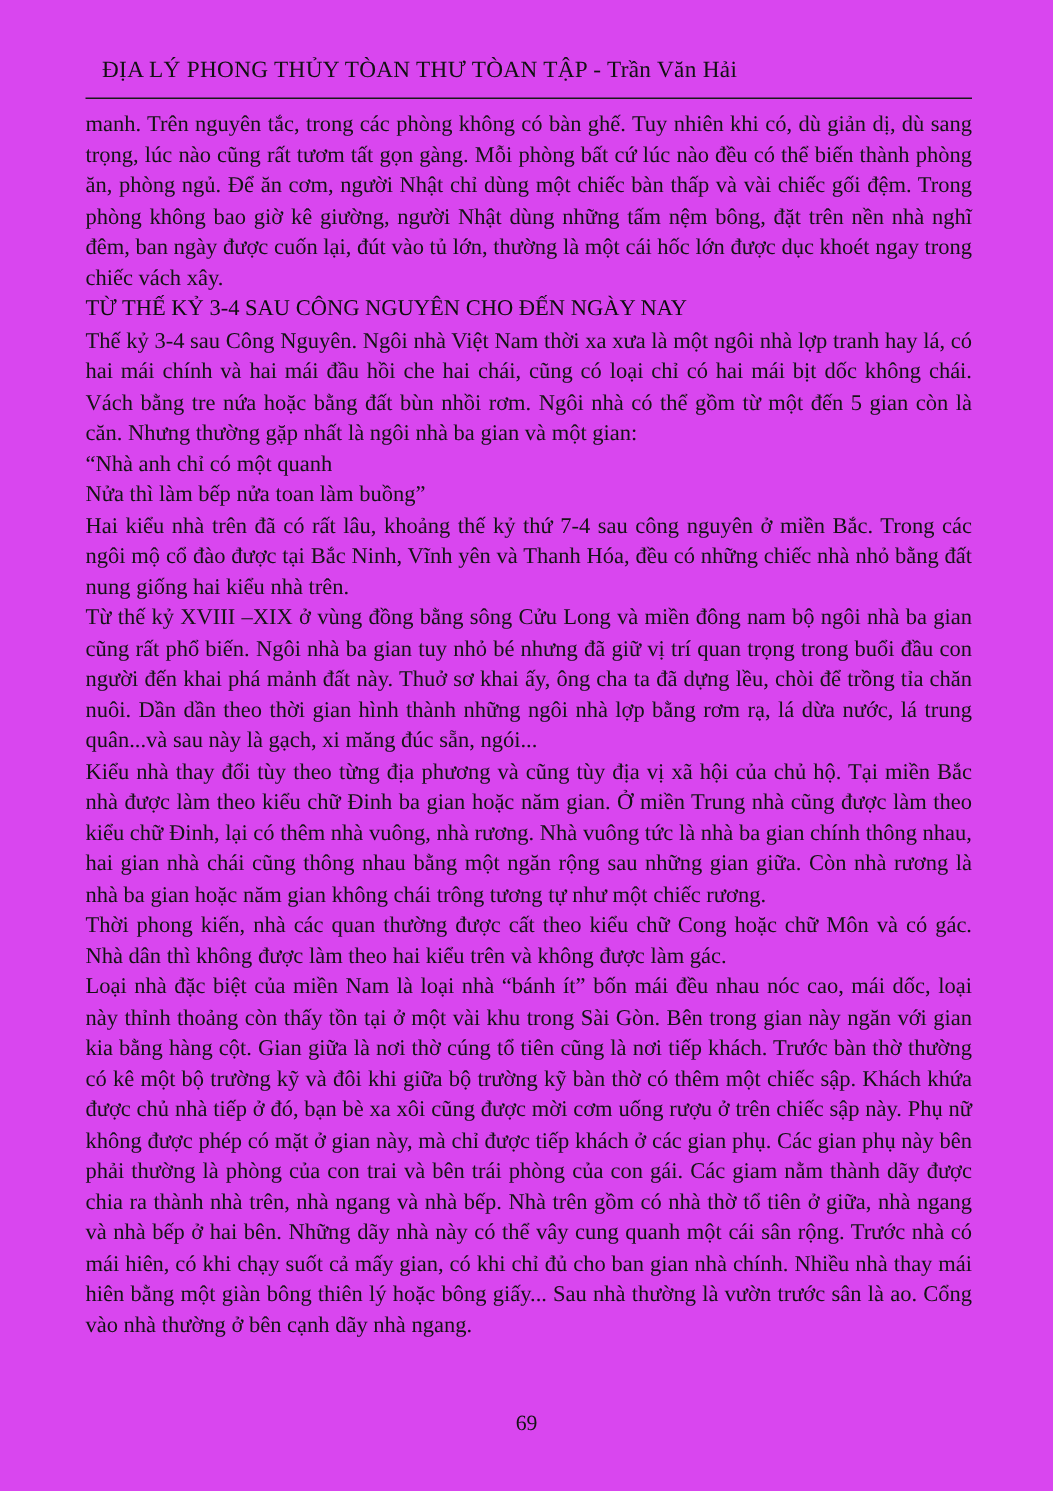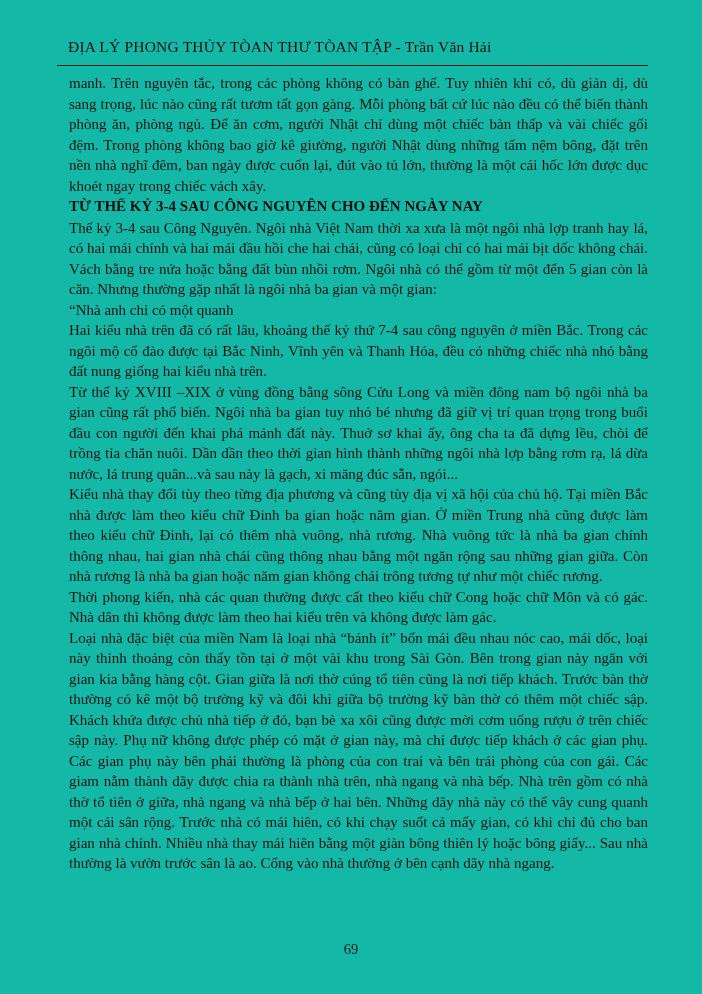--- a/index.html
+++ b/index.html
@@ -8,54 +8,53 @@
     background: #ffffff;
     color: #111111;
     font-family: "Liberation Serif", "DejaVu Serif", serif;
     position: relative;
   }
   .page {
     width: 702px;
     height: 994px;
     padding: 38px 54px 16px 57px;
     position: relative;
-    background: #14b8a6;
+    background: #d946ef;
   }
   .running-header {
     font-size: 15.5px;
     letter-spacing: 0.2px;
     color: #111111;
     padding-left: 11px;
     margin-bottom: 9px;
     white-space: nowrap;
   }
   .header-rule {
     border: none;
     border-top: 1.4px solid #1a1a1a;
     margin: 0 0 7px 0;
   }
   .body-text {
     font-size: 15px;
     line-height: 20.5px;
     text-align: justify;
     color: #141414;
-    margin-left: 12px;
   }
   .body-text p { margin: 0; }
   h1.section-title {
     font-size: 17.5px;
     font-weight: bold;
     text-align: center;
     margin: 7px 0 1px 0;
     color: #0e0e0e;
     letter-spacing: 0.2px;
   }
   h2.section-subtitle {
     font-size: 15px;
-    font-weight: bold;
+    font-weight: normal;
     text-align: left;
     margin: 0 0 1px 0;
     color: #0e0e0e;
   }
   .quote-line {
     text-align: left;
   }
   .page-footer {
     position: absolute;
     bottom: 36px;
@@ -79,20 +78,21 @@
 
     <p>manh. Trên nguyên tắc, trong các phòng không có bàn ghế. Tuy nhiên khi có, dù giản dị, dù sang trọng, lúc nào cũng rất tươm tất gọn gàng. Mỗi phòng bất cứ lúc nào đều có thể biến thành phòng ăn, phòng ngủ. Để ăn cơm, người Nhật chỉ dùng một chiếc bàn thấp và vài chiếc gối đệm. Trong phòng không bao giờ kê giường, người Nhật dùng những tấm nệm bông, đặt trên nền nhà nghĩ đêm, ban ngày được cuốn lại, đút vào tủ lớn, thường là một cái hốc lớn được dục khoét ngay trong chiếc vách xây.</p>
 
 
     <h2 class="section-subtitle">TỪ THẾ KỶ 3-4 SAU CÔNG NGUYÊN CHO ĐẾN NGÀY NAY</h2>
 
     <p>Thế kỷ 3-4 sau Công Nguyên. Ngôi nhà Việt Nam thời xa xưa là một ngôi nhà lợp tranh hay lá, có hai mái chính và hai mái đầu hồi che hai chái, cũng có loại chỉ có hai mái bịt dốc không chái. Vách bằng tre nứa hoặc bằng đất bùn nhồi rơm. Ngôi nhà có thể gồm từ một đến 5 gian còn là căn. Nhưng thường gặp nhất là ngôi nhà ba gian và một gian:</p>
 
     <p class="quote-line">“Nhà anh chỉ có một quanh</p>
 
+    <p class="quote-line">Nửa thì làm bếp nửa toan làm buồng”</p>
 
     <p>Hai kiểu nhà trên đã có rất lâu, khoảng thế kỷ thứ 7-4 sau công nguyên ở miền Bắc. Trong các ngôi mộ cổ đào được tại Bắc Ninh, Vĩnh yên và Thanh Hóa, đều có những chiếc nhà nhỏ bằng đất nung giống hai kiểu nhà trên.</p>
 
     <p>Từ thế kỷ XVIII –XIX ở vùng đồng bằng sông Cửu Long và miền đông nam bộ ngôi nhà ba gian cũng rất phổ biến. Ngôi nhà ba gian tuy nhỏ bé nhưng đã giữ vị trí quan trọng trong buổi đầu con người đến khai phá mảnh đất này. Thuở sơ khai ấy, ông cha ta đã dựng lều, chòi để trồng tỉa chăn nuôi. Dần dần theo thời gian hình thành những ngôi nhà lợp bằng rơm rạ, lá dừa nước, lá trung quân...và sau này là gạch, xi măng đúc sẵn, ngói...</p>
 
     <p>Kiểu nhà thay đổi tùy theo từng địa phương và cũng tùy địa vị xã hội của chủ hộ. Tại miền Bắc nhà được làm theo kiểu chữ  Đinh ba gian hoặc năm gian. Ở miền Trung nhà cũng được làm theo kiểu chữ Đinh, lại có thêm nhà vuông, nhà rương. Nhà vuông tức là nhà ba gian chính thông nhau, hai gian nhà chái cũng thông nhau bằng một ngăn rộng sau những gian giữa. Còn nhà rương là nhà ba gian hoặc năm gian không chái trông tương tự như một chiếc rương.</p>
 
     <p>Thời phong kiến, nhà các quan thường được cất theo kiểu chữ Cong hoặc chữ Môn và có gác. Nhà dân thì không được làm theo hai kiểu trên và không được làm gác.</p>
 
     <p>Loại nhà đặc biệt của miền Nam là loại nhà “bánh ít” bốn mái đều nhau nóc cao, mái dốc, loại này thỉnh thoảng còn thấy tồn tại ở một vài khu trong Sài Gòn. Bên trong gian này ngăn với gian kia bằng hàng cột. Gian giữa là nơi thờ cúng tổ tiên cũng là nơi tiếp khách. Trước bàn thờ thường có kê một bộ trường kỹ và đôi khi giữa bộ trường kỹ bàn thờ có thêm một chiếc sập. Khách khứa được chủ nhà tiếp ở đó, bạn bè xa xôi cũng được mời cơm uống rượu ở trên chiếc sập này. Phụ nữ không được phép có mặt ở gian này, mà chỉ được tiếp khách ở các gian phụ. Các gian phụ này bên phải thường là phòng của con trai và bên trái phòng của con gái. Các giam nằm thành dãy được chia ra thành nhà trên, nhà ngang và nhà bếp. Nhà trên gồm có nhà thờ tổ tiên ở giữa, nhà ngang và nhà bếp ở hai bên. Những dãy nhà này có thể vây cung quanh một cái sân rộng. Trước nhà có mái hiên, có khi chạy suốt cả mấy gian, có khi chỉ đủ cho ban gian nhà chính. Nhiều nhà thay mái hiên bằng một giàn bông thiên lý hoặc bông giấy... Sau nhà thường là vườn trước sân là ao. Cổng vào nhà thường ở bên cạnh dãy nhà ngang.</p>

